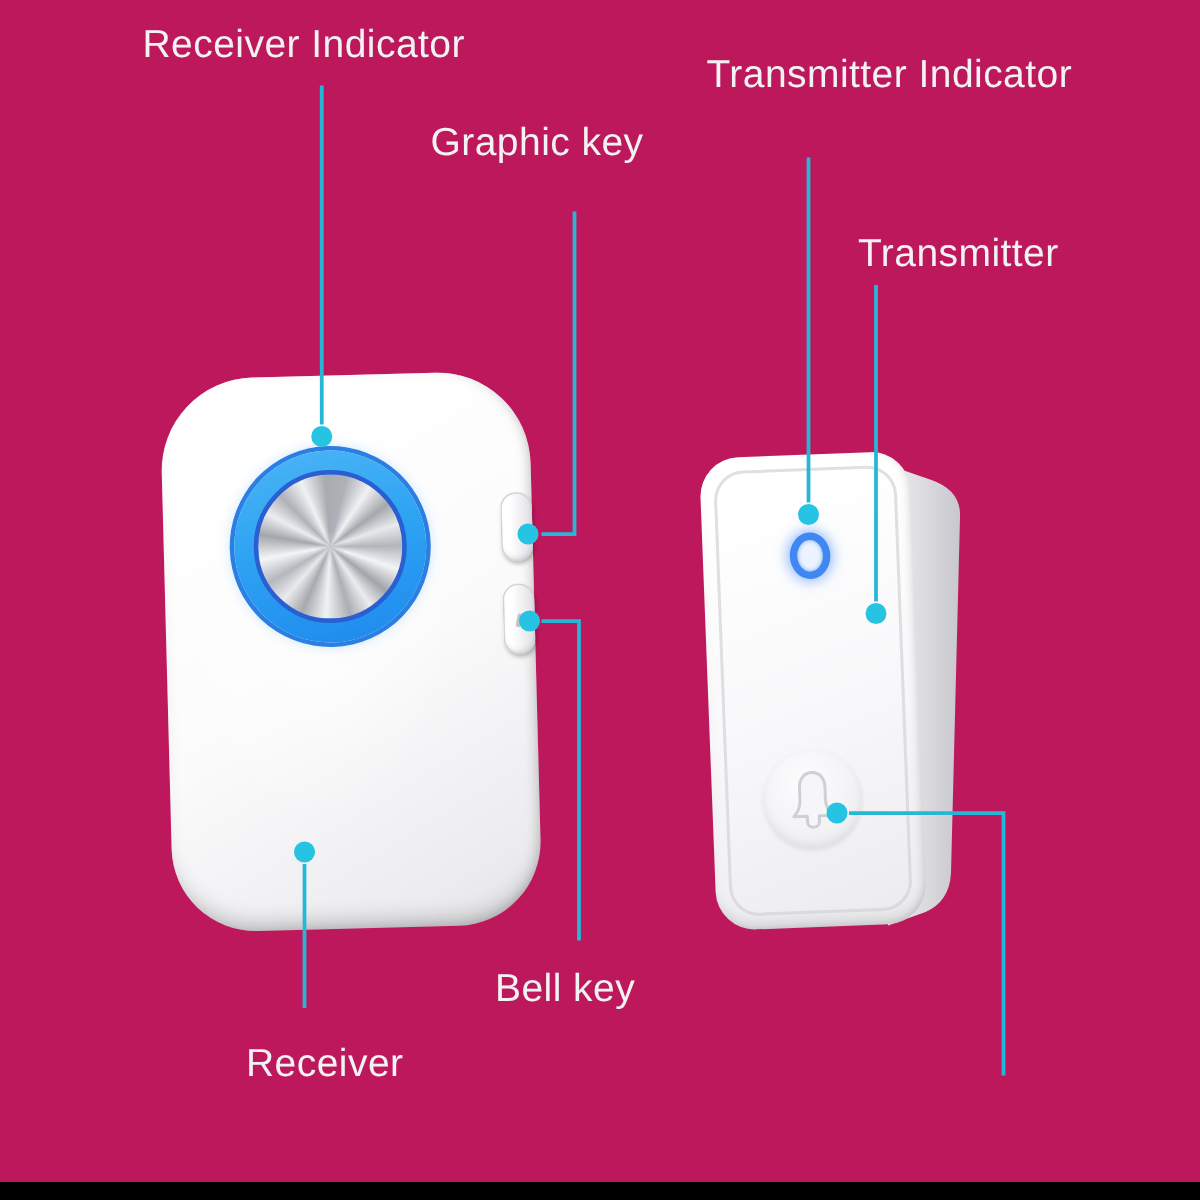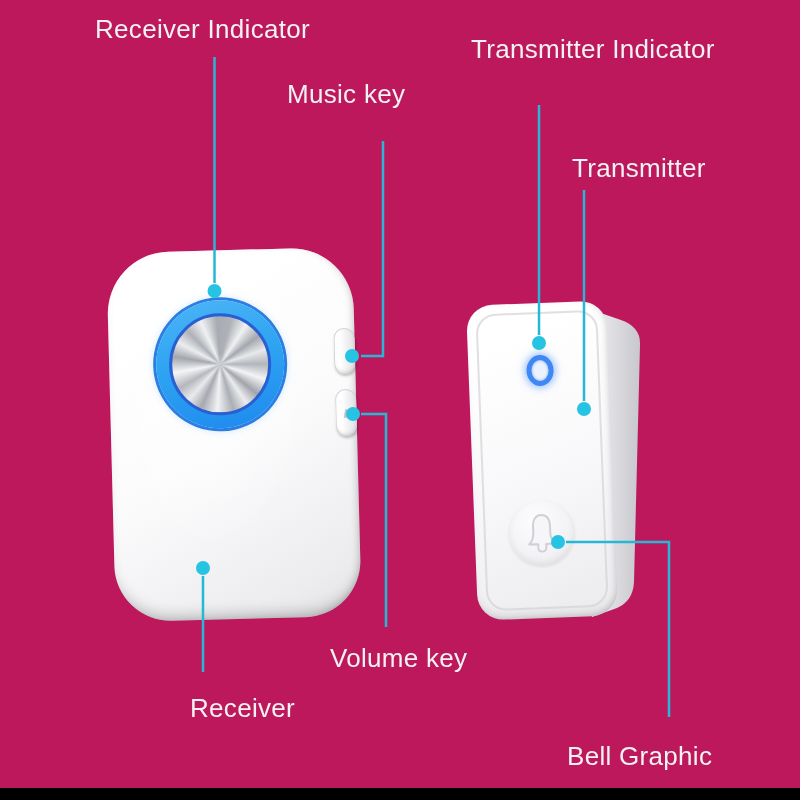--- a/index.html
+++ b/index.html
@@ -119,20 +119,19 @@
     <polyline points="361,414 386,414 386,627"></polyline>
 
     <circle cx="203" cy="568" r="7"></circle>
     <polyline points="203,576 203,672"></polyline>
 
     <circle cx="558" cy="542" r="7"></circle>
     <polyline points="566,542 669,542 669,717"></polyline>
   </svg>
 
   <div class="label" style="left:95px;top:15px;">Receiver Indicator</div>
-  <div class="label" style="left:287px;top:80px;">Music key</div>
+  <div class="label" style="left:287px;top:80px;">Graphic key</div>
   <div class="label" style="left:430px;top:35px;margin-left:41px;">Transmitter Indicator</div>
   <div class="label" style="left:572px;top:154px;text-align:center;">Transmitter</div>
-  <div class="label" style="left:330px;top:644px;">Volume key</div>
-  <div class="label" style="left:164px;top:694px;margin-left:26px;">Receiver</div>
-  <div class="label" style="left:567px;top:742px;">Bell Graphic</div>
+  <div class="label" style="left:330px;top:644px;">Bell key</div>
+  <div class="label" style="left:164px;top:694px;">Receiver</div>
 
 </div>
 
 </body></html>

